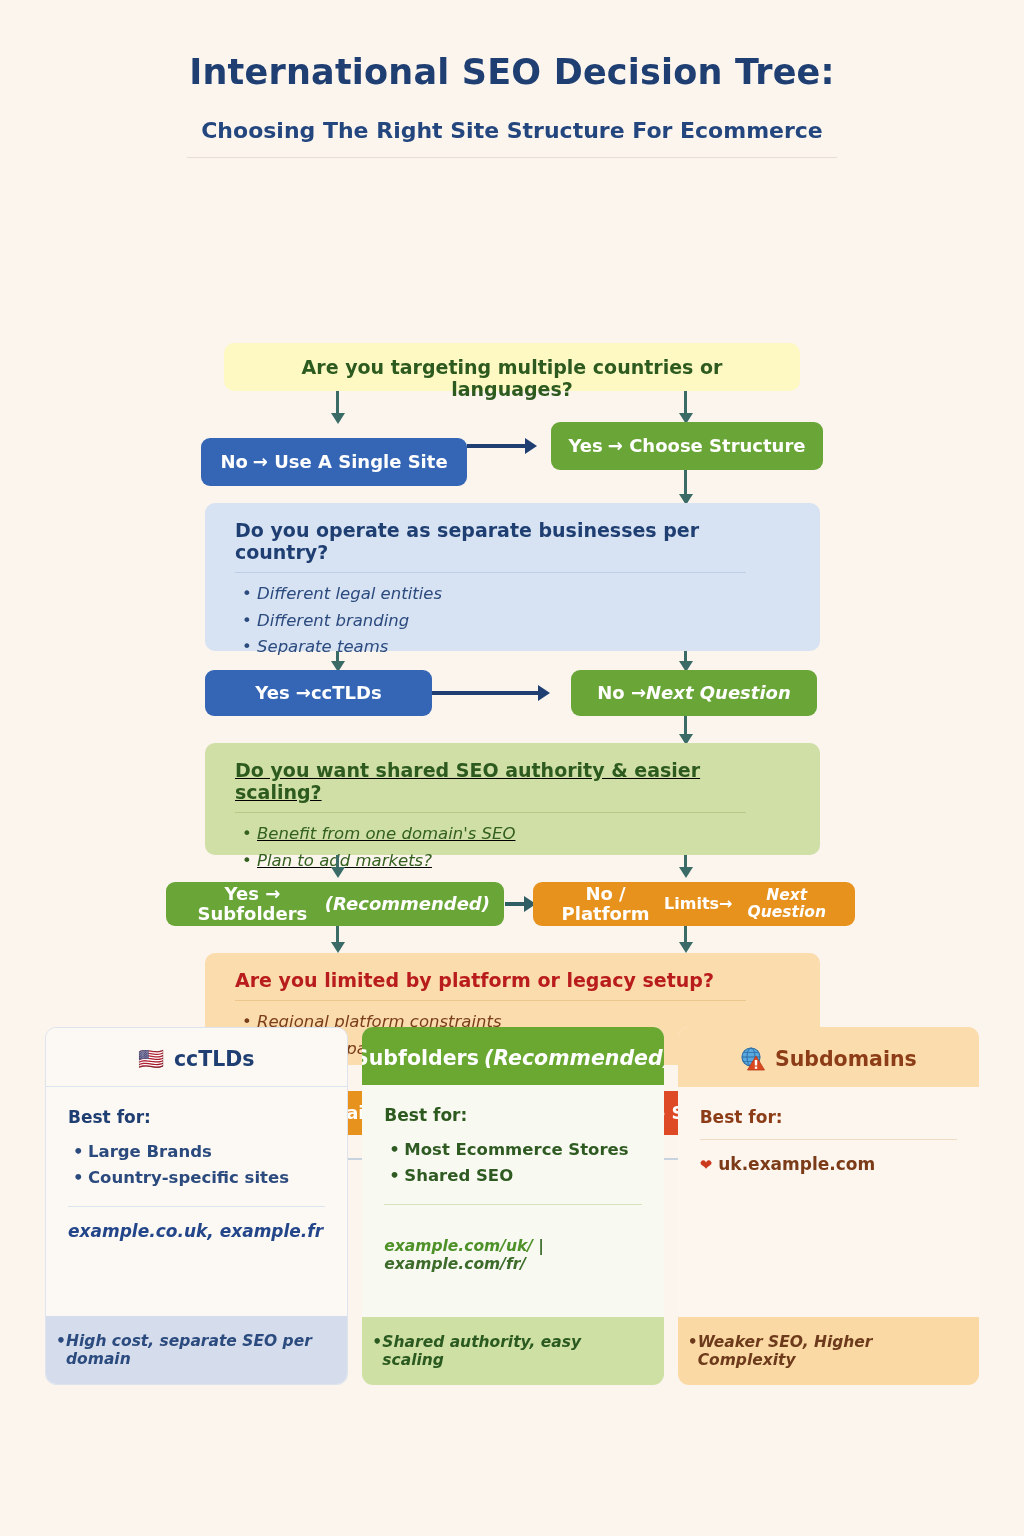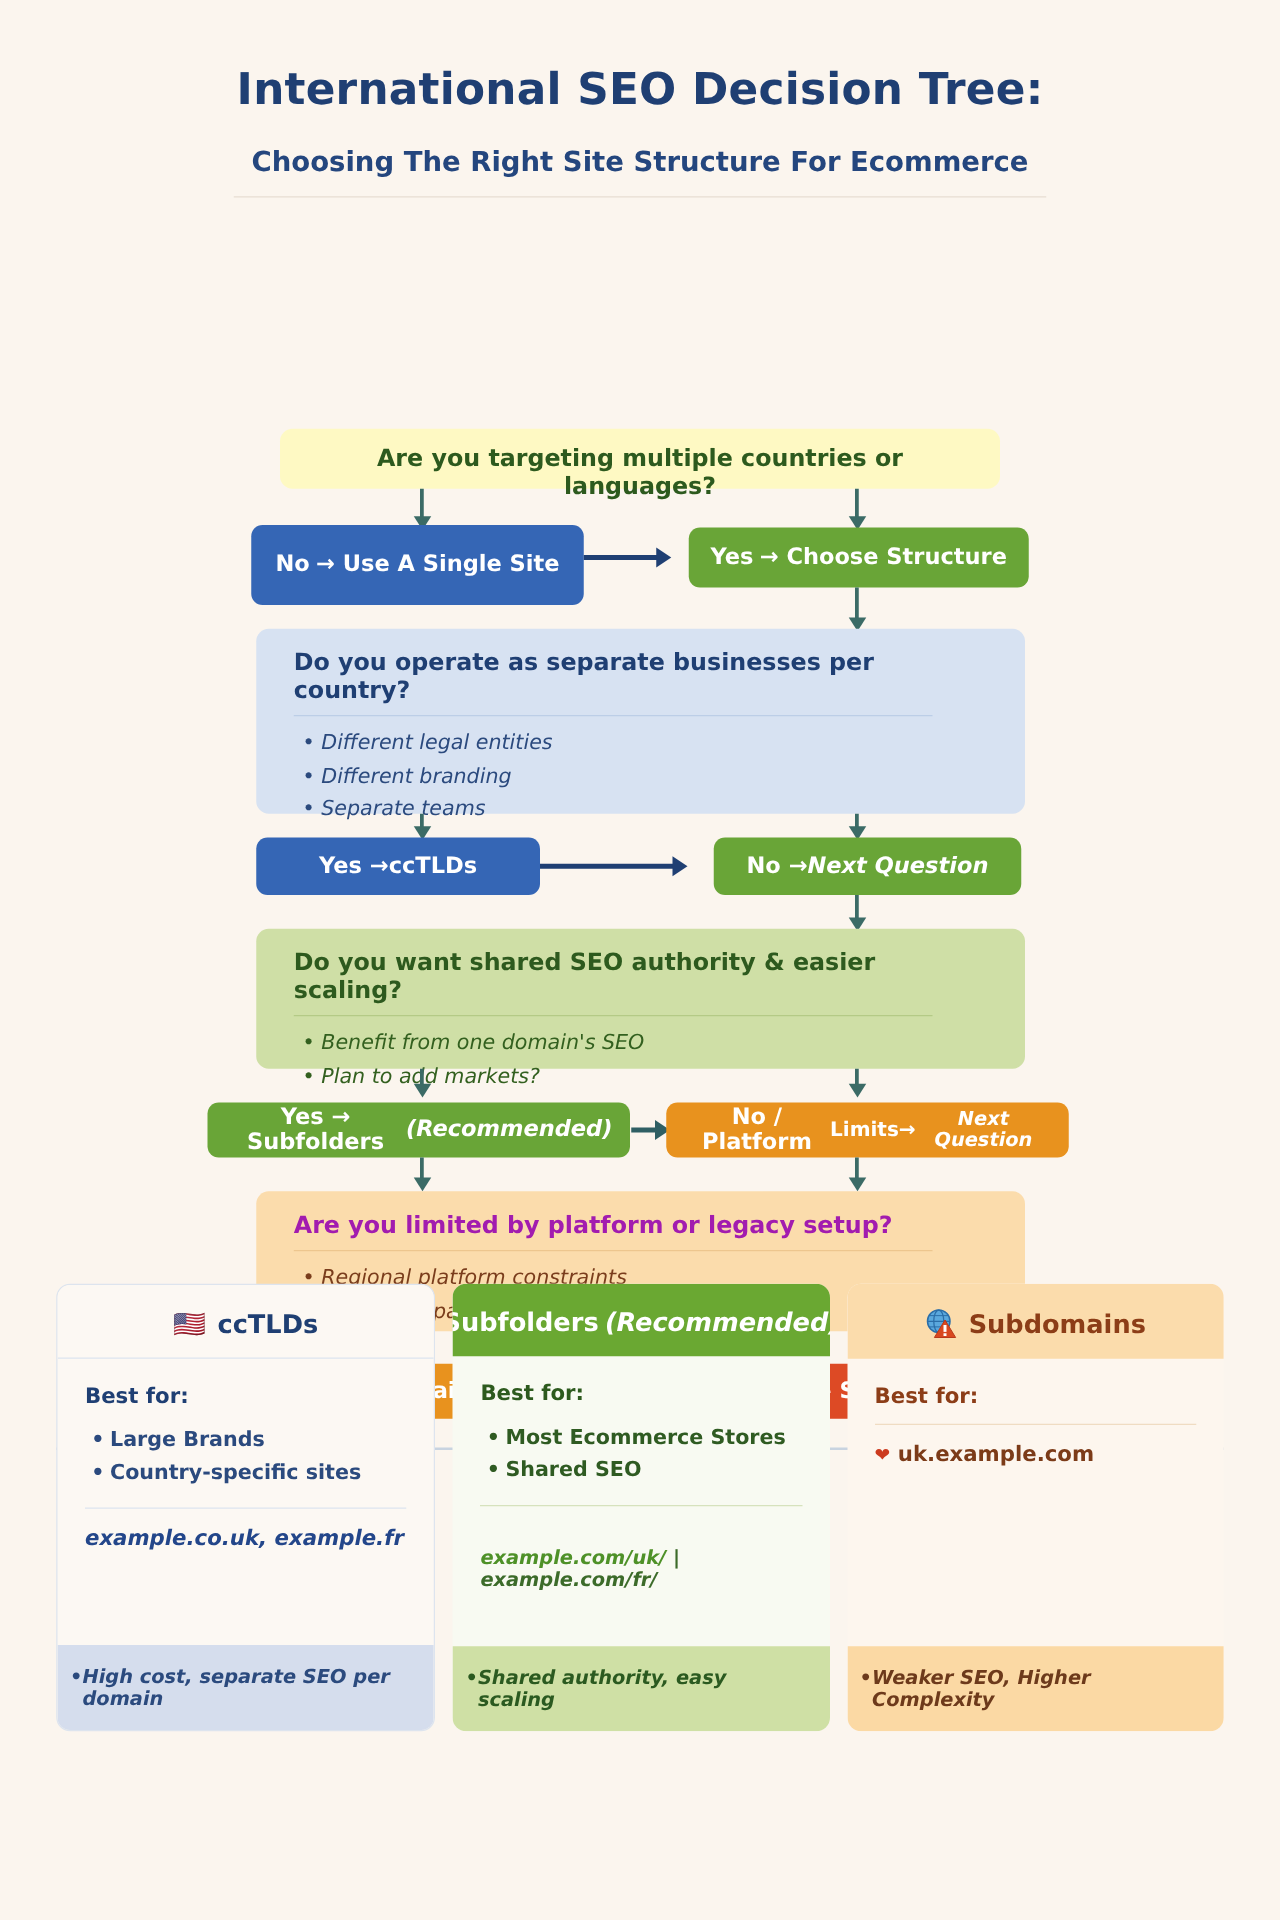--- a/index.html
+++ b/index.html
@@ -93,21 +93,21 @@
   .q-blue   .qtitle { color: #1f3f73; }
   .q-blue   .qrule  { background: #bccee7; }
   .q-blue   li      { color: #2b4a7e; }
 
   .q-olive  { background: #cfdfa6; }
   .q-olive  .qtitle { color: #2d5a1e; }
   .q-olive  .qrule  { background: #b4ca86; }
   .q-olive  li      { color: #33601f; }
 
   .q-peach  { background: #fbdcac; }
-  .q-peach  .qtitle { color: #a21caf; }
+  .q-peach  .qtitle { color: #b91c1c; }
   .q-peach  .qrule  { background: #edc68e; }
   .q-peach  li      { color: #7a3d1c; }
 
   
   .pill {
     position: absolute;
     border-radius: 9px;
     box-sizing: border-box;
     display: flex;
     align-items: center;
@@ -296,21 +296,21 @@
 
   <div class="qbox q-green" style="left:224px; top:185px; width:576px; height:48px; padding-top:13px;">
     <div class="qtitle" style="text-align:center; padding-bottom:0;">Are you targeting multiple countries or languages?</div>
   </div>
 
   <div class="vline" style="left:336px; top:233px; height:26px;"></div>
   <div class="vtip" style="left:331px; top:255px;"></div>
   <div class="vline" style="left:684px; top:233px; height:26px;"></div>
   <div class="vtip" style="left:679px; top:255px;"></div>
 
-  <div class="pill p-blue" style="left:201px; top:262px; width:266px; height:64px;">
+  <div class="pill p-blue" style="left:201px; top:280px; width:266px; height:48px;">
     <span>No</span>
     <span style="width:5px"></span>
     <span>→ Use A Single Site</span>
   </div>
   <div class="hline" style="left:467px; top:286px; width:60px;"></div>
   <div class="htip" style="left:525px; top:280px;"></div>
   <div class="pill p-green" style="left:551px; top:264px; width:272px; height:48px;">
     <span>Yes</span>
     <span style="width:5px"></span>
     <span>→ Choose Structure</span>
@@ -340,21 +340,21 @@
   <div class="hline" style="left:432px; top:533px; width:108px;"></div>
   <div class="htip" style="left:538px; top:527px;"></div>
   <div class="pill p-green" style="left:571px; top:512px; width:246px; height:46px;">
     <span>No → </span>
     <span class="it">Next Question</span>
   </div>
 
   <div class="vline" style="left:684px; top:558px; height:22px;"></div>
   <div class="vtip" style="left:679px; top:576px;"></div>
 
-  <div class="qbox q-olive" style="left:205px; top:585px; width:615px; height:112px;">
+  <div class="qbox q-olive" style="left:205px; top:585px; width:615px; height:112px;text-decoration:underline;">
     <div class="qtitle">Do you want shared SEO authority &amp; easier scaling?</div>
     <div class="qrule"></div>
     <ul>
       <li>Benefit from one domain's SEO</li>
       <li>Plan to add markets?</li>
     </ul>
   </div>
   <div class="vline" style="left:336px; top:697px; height:14px;"></div>
   <div class="vtip" style="left:331px; top:709px;"></div>
   <div class="vline" style="left:684px; top:697px; height:14px;"></div>

